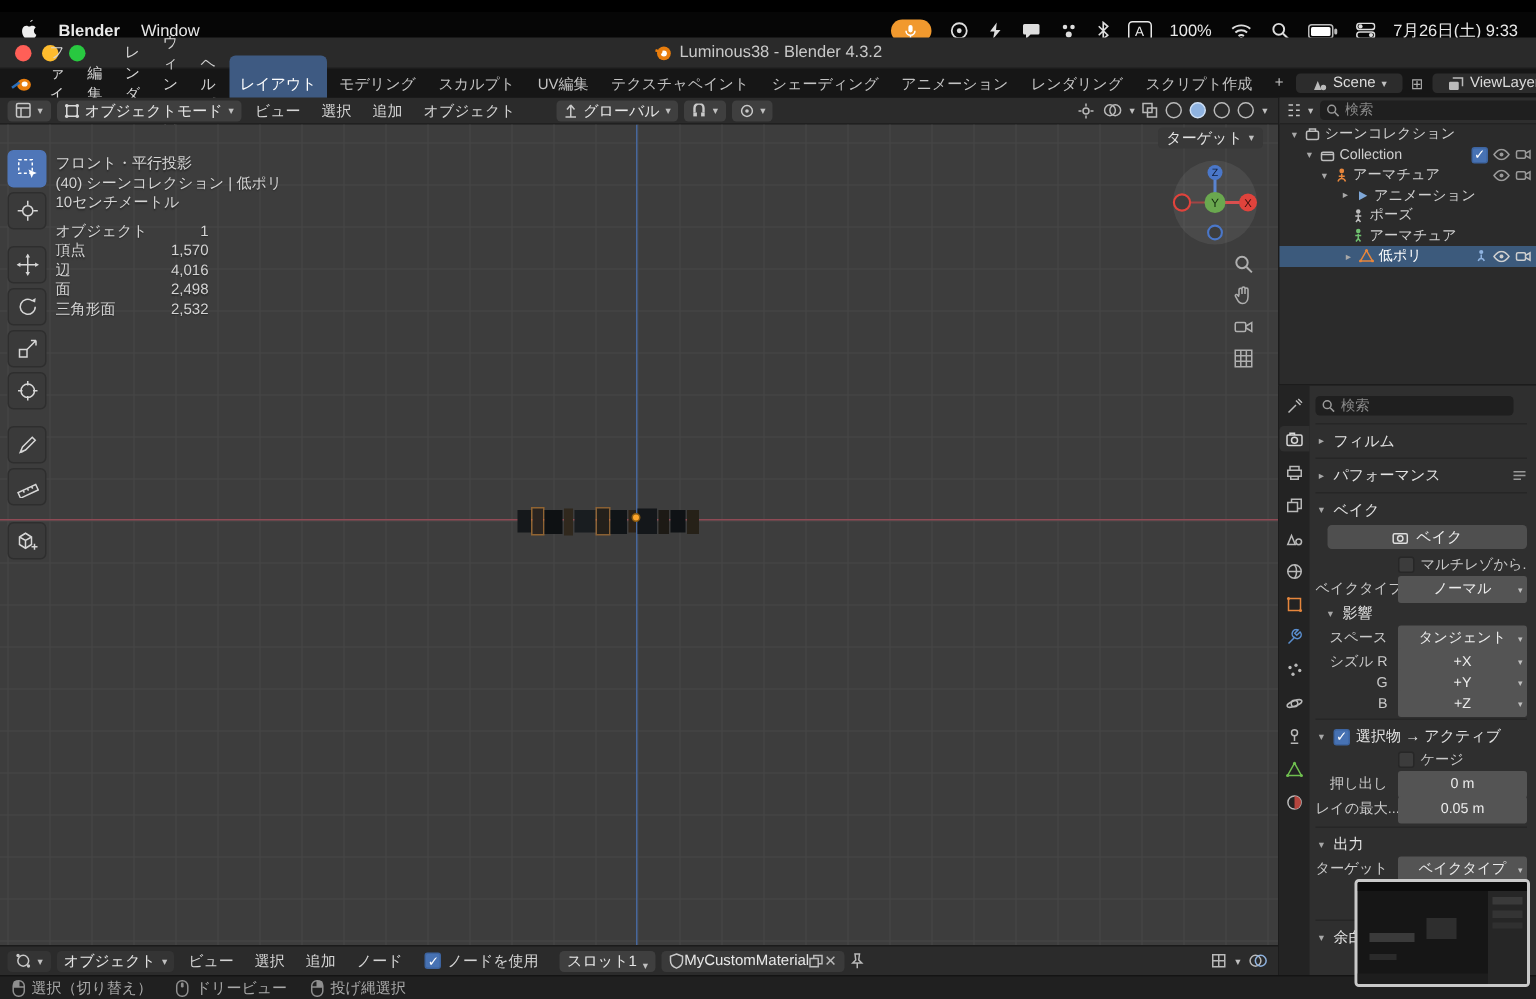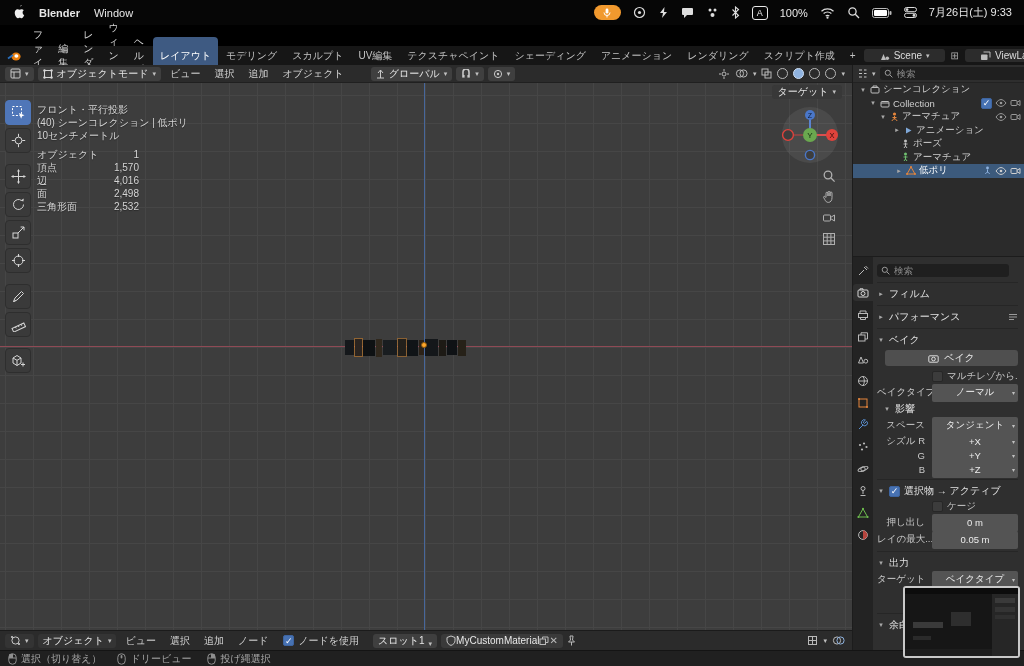--- a/index.html
+++ b/index.html
@@ -2,38 +2,38 @@
 <html><head>
 <meta charset="utf-8">
 <style>
   * { margin:0; padding:0; box-sizing:border-box; }
   html,body { width:1024px; height:666px; background:#000; font-family:"Liberation Sans",sans-serif; overflow:hidden; }
   #root { position:relative; width:1024px; height:666px; background:#000; color:#ddd; font-size:10px; }
   .abs { position:absolute; }
   svg { display:block; }
 
   
-  #menubar { position:absolute; left:0; top:0; width:1024px; height:25px; background:#060606; display:flex; align-items:center; padding:0 12px; gap:14px; color:#e8e8e8; font-size:11px; }
+  #menubar { position:absolute; left:0; top:8px; width:1024px; height:25px; background:#060606; display:flex; align-items:center; padding:0 12px; gap:14px; color:#e8e8e8; font-size:11px; }
   #menubar .appname { font-weight:bold; }
   #menubar .right { margin-left:auto; display:flex; align-items:center; gap:12px; }
   .mic-pill { width:27px; height:15px; border-radius:8px; background:#f1992e; display:flex; align-items:center; justify-content:center; }
   .inputbox { width:16px; height:14px; border:1.3px solid #e8e8e8; border-radius:3px; font-size:9px; display:flex; align-items:center; justify-content:center; }
 
   
   #titlebar { position:absolute; left:0; top:25px; width:1024px; height:21px; background:#2a2a2a; border-bottom:1px solid #1c1c1c; display:flex; align-items:center; padding:0 10px; }
   .light { width:11px; height:11px; border-radius:50%; margin-right:7px; }
   #titlebar .title { position:absolute; left:0; right:0; text-align:center; color:#c9c9c9; font-size:11px; display:flex; justify-content:center; align-items:center; gap:5px; pointer-events:none; }
 
   
   #topbar { position:absolute; left:0; top:46px; width:1024px; height:19px; background:#161616; display:flex; align-items:center; padding:0 4px; gap:1px; }
   .tmenu { padding:2px 7px; color:#d4d4d4; }
   .wtab { padding:12px 7px; color:#c3c3c3; border-radius:4px 4px 0 0; white-space:nowrap; }
   .wtab.active { background:#3e5a82; color:#fff; }
   #topbar .right { margin-left:auto; display:flex; align-items:center; gap:6px; padding-right:4px; }
-  .scenefield { display:flex; align-items:center; gap:4px; background:#2c2c2c; border-radius:3px; padding:1px 15px; color:#dcdcdc;text-align:right; }
+  .scenefield { display:flex; align-items:center; gap:4px; background:#2c2c2c; border-radius:3px; padding:1px 10px; color:#dcdcdc;text-align:right; }
 
   
   #vp-header { position:absolute; left:0; top:65px; width:852px; height:18px; background:#2b2b2b; border-bottom:1px solid #202020; display:flex; align-items:center; gap:4px; padding:0 5px; }
   .dd { display:inline-flex; align-items:center; gap:4px; background:#3f3f3f; border-radius:3px; height:14px; padding:0 5px; color:#e6e6e6; }
   .car { font-size:7px; color:#c0c0c0; }
   .hmenu { padding:0 5px; color:#d4d4d4; }
   #vp-header .right { margin-left:auto; display:flex; align-items:center; gap:5px; padding-right:2px; }
   .shadedot { width:11px; height:11px; border-radius:50%; border:1.2px solid #b9b9b9; display:inline-block; }
   .shadedot.active { background:#8fb3e0; border-color:#cfe0f5; }
 
@@ -168,20 +168,33 @@
             <rect x="0.5" y="0.5" width="12" height="4.2" rx="2.1" stroke="#ddd" fill="none"></rect>
             <circle cx="3" cy="2.6" r="1.4" fill="#ddd"></circle>
             <rect x="0.5" y="6.3" width="12" height="4.2" rx="2.1" stroke="#ddd" fill="none"></rect>
             <circle cx="10" cy="8.4" r="1.4" fill="#ddd"></circle>
           </svg>
         </span>
       <span>7月26日(土) 9:33</span>
     </div>
   </div>
 
+  <div id="titlebar">
+    <span class="light" style="background:#ff5f57"></span>
+    <span class="light" style="background:#febc2e"></span>
+    <span class="light" style="background:#28c840"></span>
+    <span class="title">
+      <svg width="12" height="12" viewBox="0 0 12 12">
+          <circle cx="6.6" cy="6.6" r="4.6" fill="#e87d0d"></circle>
+          <circle cx="6.6" cy="6.6" r="2" fill="#fff"></circle>
+          <path d="M1 4.5 5.5 6" stroke="#e87d0d" stroke-width="1.6"></path>
+        </svg>
+      <span>Luminous38 - Blender 4.3.2</span>
+    </span>
+  </div>
 
   <div id="topbar">
     <span style="margin:0 3px;">
       <svg width="15" height="12" viewBox="0 0 15 12">
           <ellipse cx="9" cy="6.5" rx="4.6" ry="4" fill="#e87d0d"></ellipse>
           <ellipse cx="9.4" cy="6" rx="2" ry="1.7" fill="#fff"></ellipse>
           <path d="M1 8.5 6 5" stroke="#2a6fbc" stroke-width="1.8"></path>
         </svg>
     </span>
     <span class="tmenu">ファイル</span>

